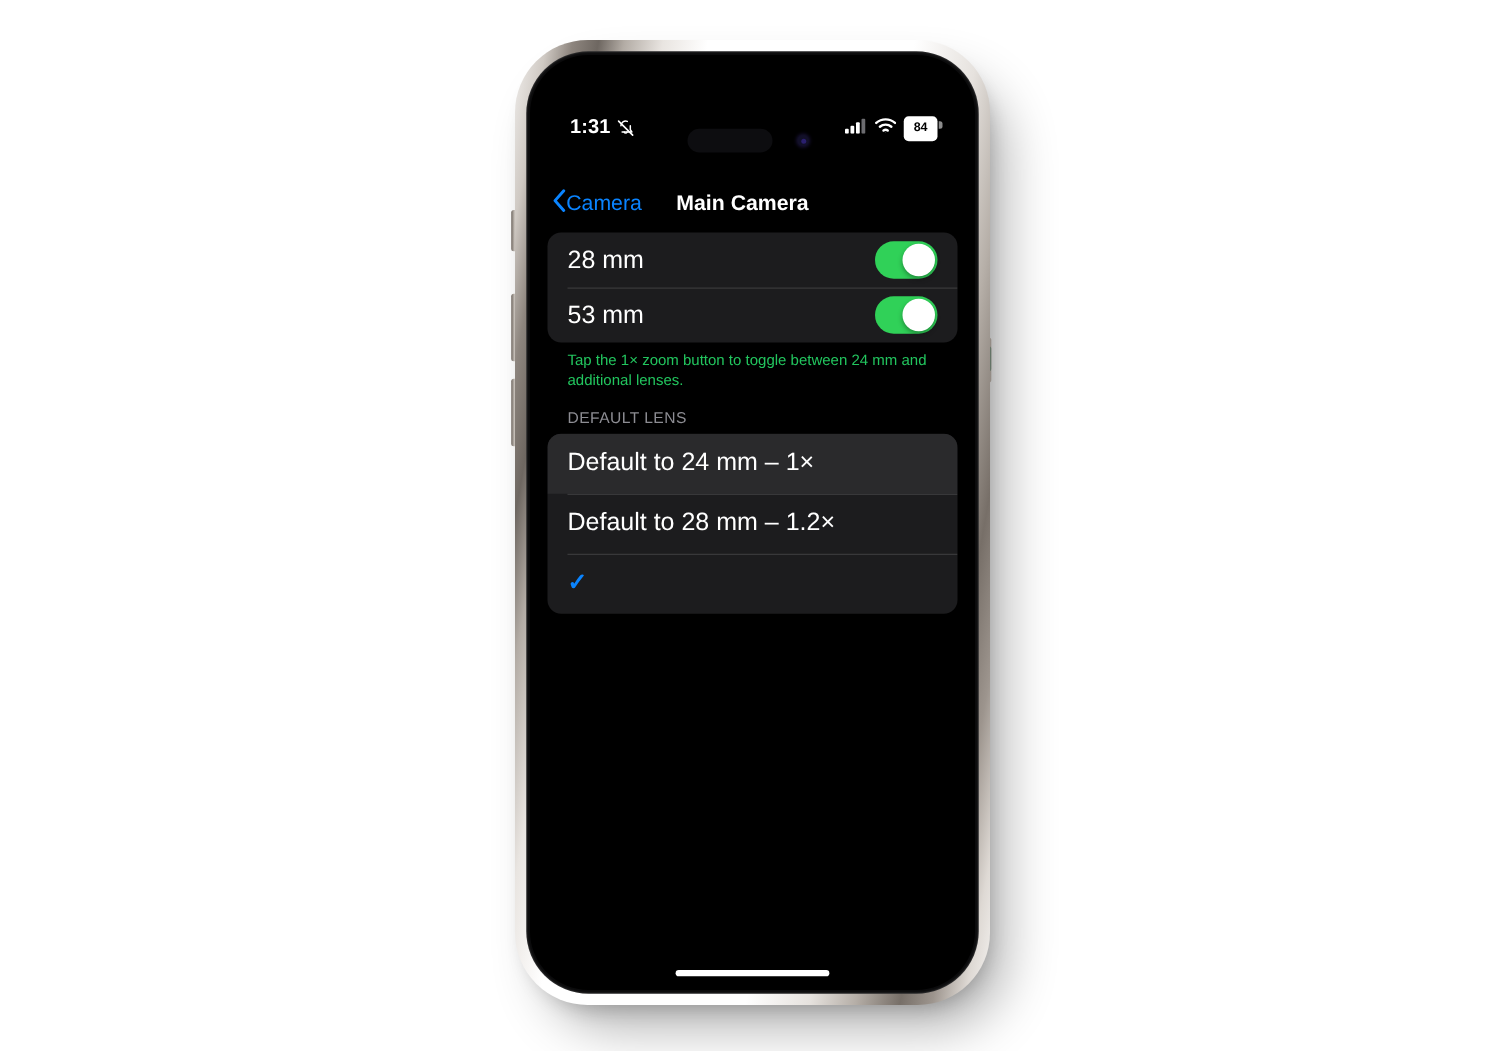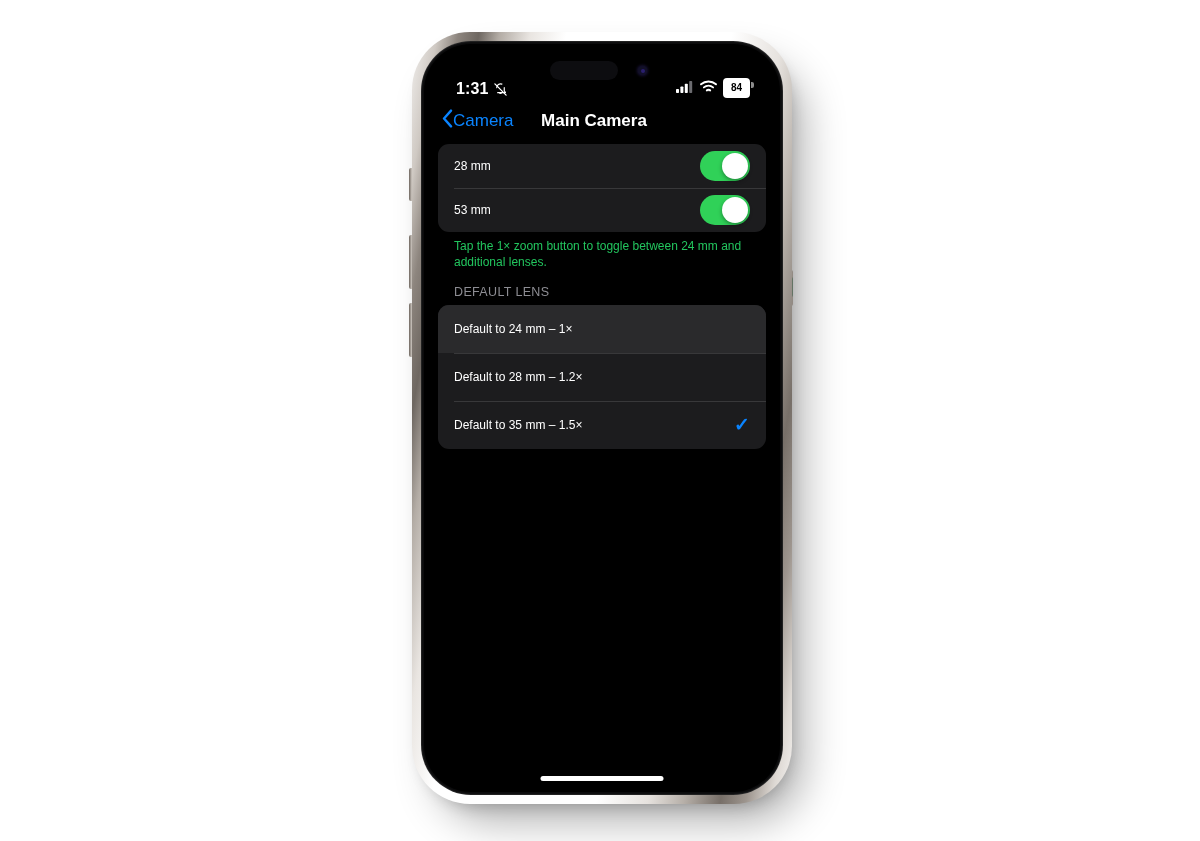--- a/index.html
+++ b/index.html
@@ -85,22 +85,23 @@
     left: 786px; top: 277px; width: 7px; height: 20px;
     background: rgba(90,110,95,0.85);
     border-radius: 2px;
   }
 
   
   .statusbar {
     position: relative;
     height: 54px;
     display: flex;
-    align-items: flex-end;
+    align-items: flex-start;
     padding: 3px 30px 0 32px;
+    margin-top: 42px;
   }
   .sb-left {
     display: flex;
     align-items: center;
     gap: 5px;
     min-width: 90px;
   }
   .sb-time {
     color: #ffffff;
     font-size: 16px;
@@ -228,21 +229,21 @@
   .row.highlighted { background: #2a2a2c; }
   .row + .row::before {
     content: "";
     position: absolute;
     left: 16px; right: 0; top: 0;
     height: 1px;
     background: #38383a;
   }
   .row-label {
     color: #ffffff;
-    font-size: 12px;
+    font-size: 20px;
     flex: 1;
   }
 
   
   .toggle {
     position: relative;
     width: 50px;
     height: 30px;
     border-radius: 16px;
     background: #30d158;
@@ -380,21 +381,20 @@
           <div class="section-header">DEFAULT LENS</div>
 
           <div class="card">
             <div class="row tall-row highlighted">
               <span class="row-label">Default to 24 mm – 1×</span>
             </div>
             <div class="row tall-row">
               <span class="row-label">Default to 28 mm – 1.2×</span>
             </div>
             <div class="row tall-row">
-              <span class="row-label">Default to 35 mm – 1.5×</span>
               <span class="check">✓</span>
             </div>
           </div>
 
         </div>
 
         <div class="home-indicator"></div>
 
       </div>
     </div>

